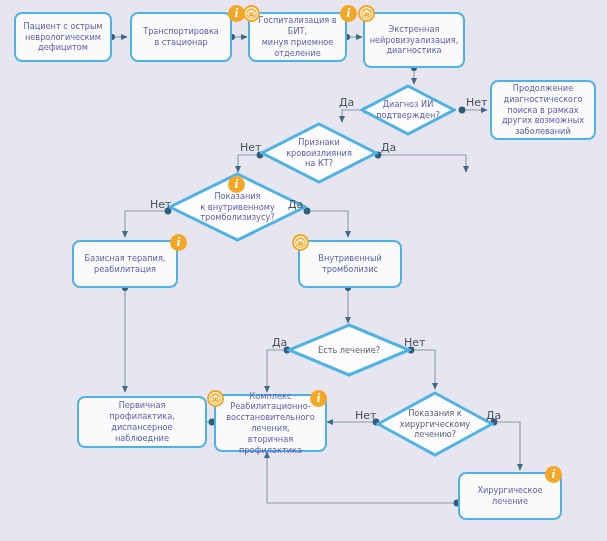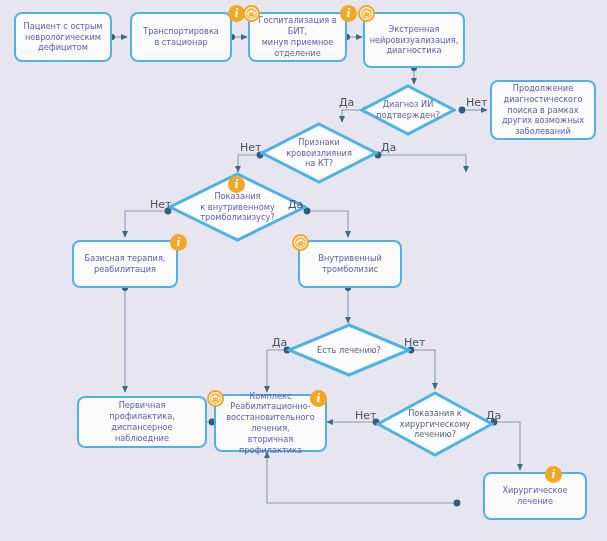--- a/index.html
+++ b/index.html
@@ -231,21 +231,21 @@
       <rect x="3" y="5" width="6" height="4.4" rx="0.7" fill="#f5a623"></rect>
       <circle cx="4.6" cy="6.6" r="0.7" fill="#ffffff"></circle>
       <circle cx="7.4" cy="6.6" r="0.7" fill="#ffffff"></circle>
     </svg>
   </div>
 
   <div class="diamond dec-grey" style="left:287px;top:323px;width:124px;height:54px;">
     <svg class="dshape" viewBox="0 0 124 54" preserveAspectRatio="none">
       <polygon points="62,2 122,27 62,52 2,27" fill="#fcfcfe" stroke="#4eb3e4" stroke-width="3"></polygon>
     </svg>
-    <span class="dlabel">Есть лечению?</span>
+    <span class="dlabel">Есть лечение?</span>
   </div>
   <div class="elabel" style="left:272px;top:336px;">Да</div>
   <div class="elabel" style="left:404px;top:336px;">Нет</div>
 
   <div class="node" style="left:77px;top:396px;width:130px;height:52px;">
     <span>Первичная<br>профилактика,<br>диспансерное<br>наблюедние</span>
   </div>
 
   <div class="node" style="left:214px;top:394px;width:113px;height:58px;">
     <span>Комплекс<br>Реабилитационно-<br>восстановительного<br>лечения,<br>вторичная профилактика</span>
@@ -265,20 +265,20 @@
 
   <div class="diamond dec-grey" style="left:376px;top:391px;width:118px;height:66px;">
     <svg class="dshape" viewBox="0 0 118 66" preserveAspectRatio="none">
       <polygon points="59,2 116,33 59,64 2,33" fill="#fcfcfe" stroke="#4eb3e4" stroke-width="3"></polygon>
     </svg>
     <span class="dlabel">Показания к<br>хирургическому<br>лечению?</span>
   </div>
   <div class="elabel" style="left:355px;top:409px;">Нет</div>
   <div class="elabel" style="left:486px;top:409px;">Да</div>
 
-  <div class="node" style="left:458px;top:472px;width:104px;height:48px;margin-left:25px;">
+  <div class="node" style="left:458px;top:472px;width:104px;height:48px;">
     <span>Хирургическое<br>лечение</span>
   </div>
   <div class="badge badge-i" style="left:545px;top:466px;">
     <span>i</span>
   </div>
 
 </div>
 
 </body></html>

